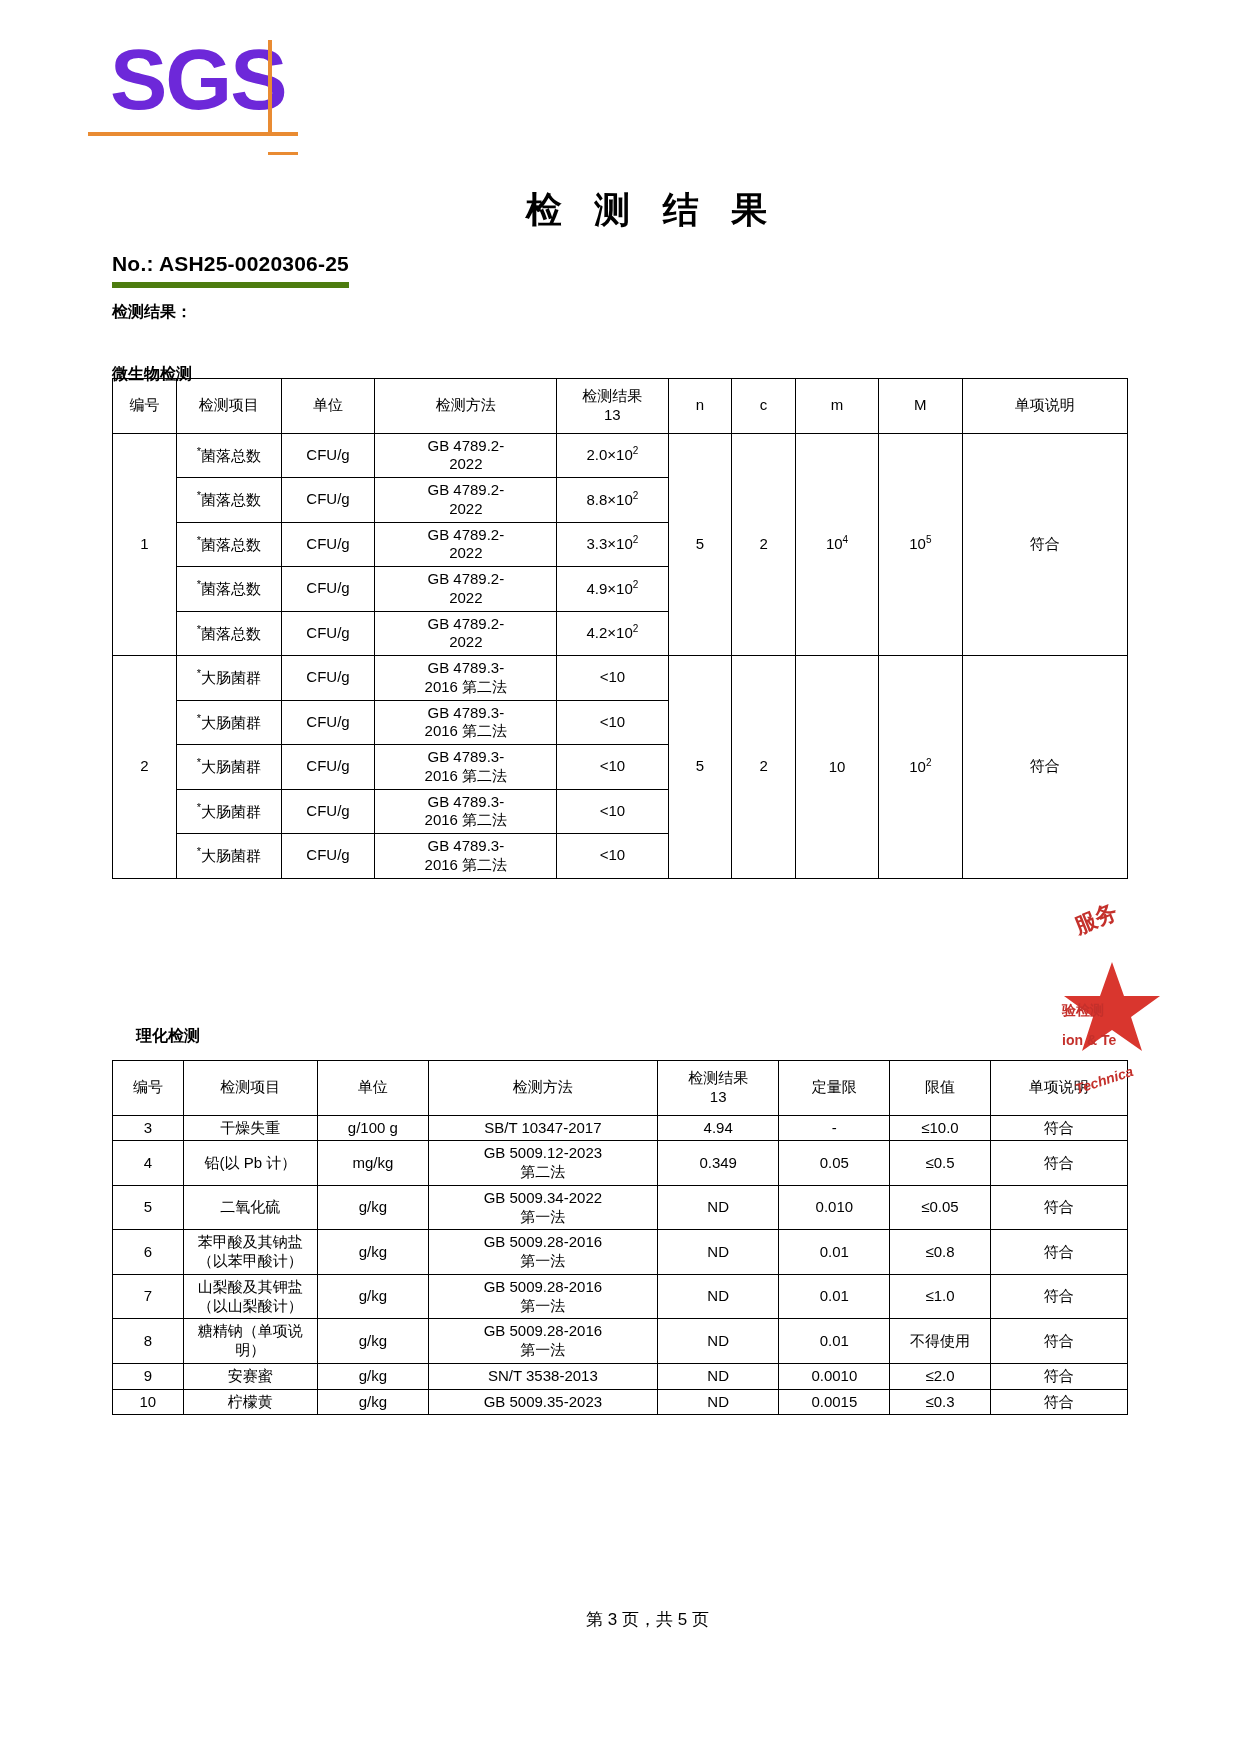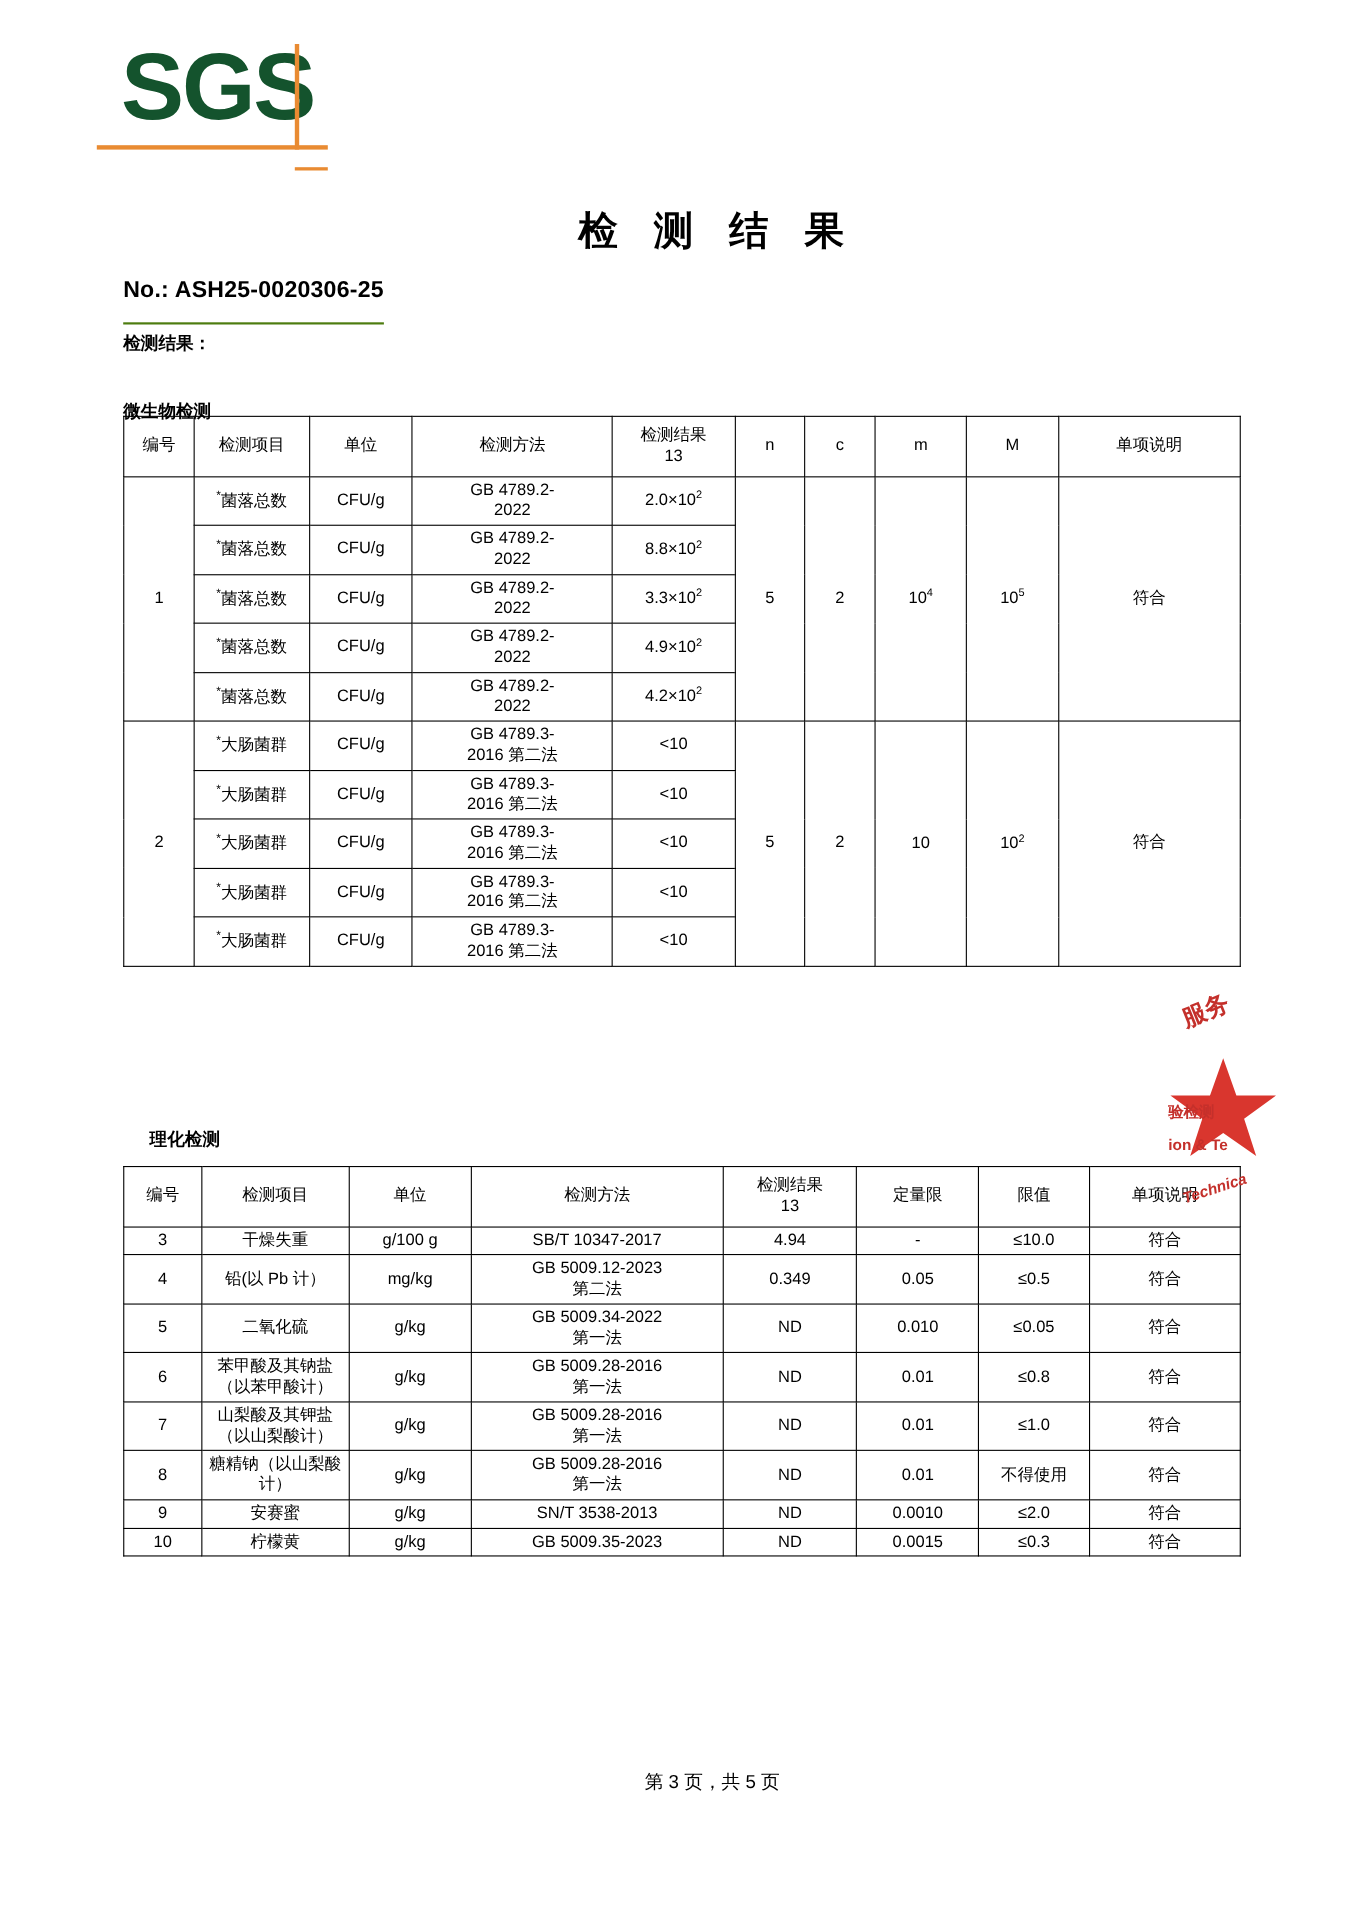--- a/index.html
+++ b/index.html
@@ -28,21 +28,21 @@
     left: 88px;
     top: 36px;
     width: 240px;
     height: 110px;
   }
   .logo-text {
     font-family: "Liberation Sans", sans-serif;
     font-weight: bold;
     font-size: 86px;
     letter-spacing: -2px;
-    color: #14532d;
+    color: #6d28d9;
     line-height: 86px;
     position: absolute;
     left: 22px;
     top: 0px;
   }
   .logo-vline {
     position: absolute;
     left: 180px;
     top: 4px;
     width: 4px;
@@ -79,22 +79,22 @@
     letter-spacing: 10px;
     margin-left: 31px;
   }
 
   .doc-no {
     position: absolute;
     left: 112px;
     top: 252px;
     font-size: 21px;
     font-weight: bold;
-    border-bottom: 2px solid #4d7c0f;
-    padding-bottom: 17px;
+    border-bottom: 6px solid #4d7c0f;
+    padding-bottom: 6px;
     letter-spacing: 0.2px;
   }
   .doc-no .lbl { font-weight: bold; }
 
   .sec-label {
     position: absolute;
     left: 112px;
     font-size: 16px;
     font-weight: bold;
   }
@@ -413,21 +413,21 @@
             <div>GB 5009.28-2016</div>
             <div>第一法</div>
           </td>
         <td>ND</td>
         <td>0.01</td>
         <td>≤1.0</td>
         <td>符合</td>
       </tr>
       <tr>
         <td>8</td>
-        <td>糖精钠（以山梨酸计）</td>
+        <td>糖精钠（单项说明）</td>
         <td>g/kg</td>
         <td>
             <div>GB 5009.28-2016</div>
             <div>第一法</div>
           </td>
         <td>ND</td>
         <td>0.01</td>
         <td>不得使用</td>
         <td>符合</td>
       </tr>

